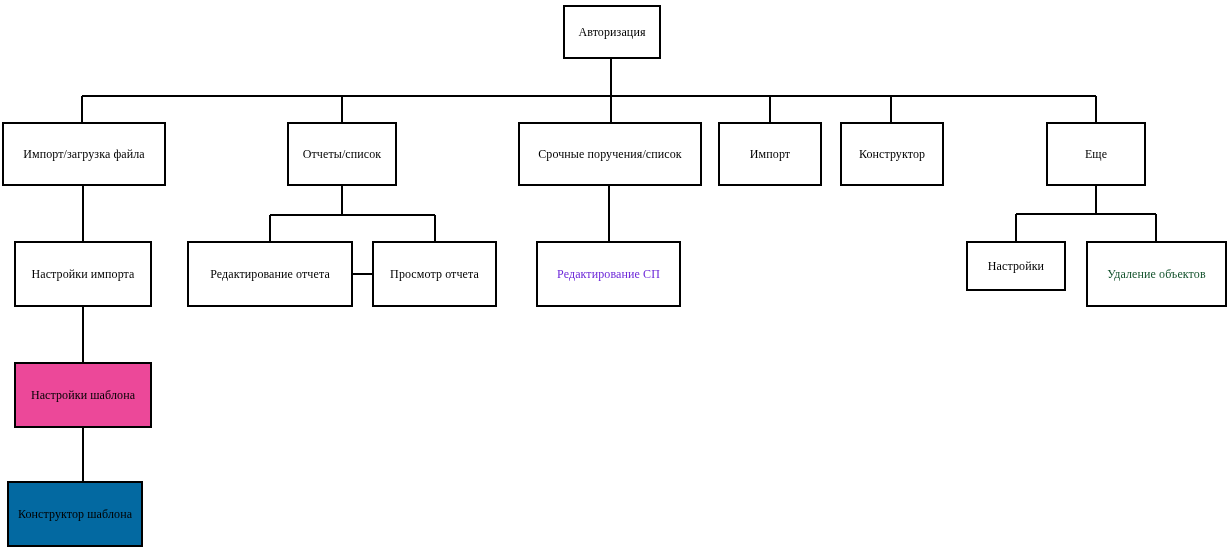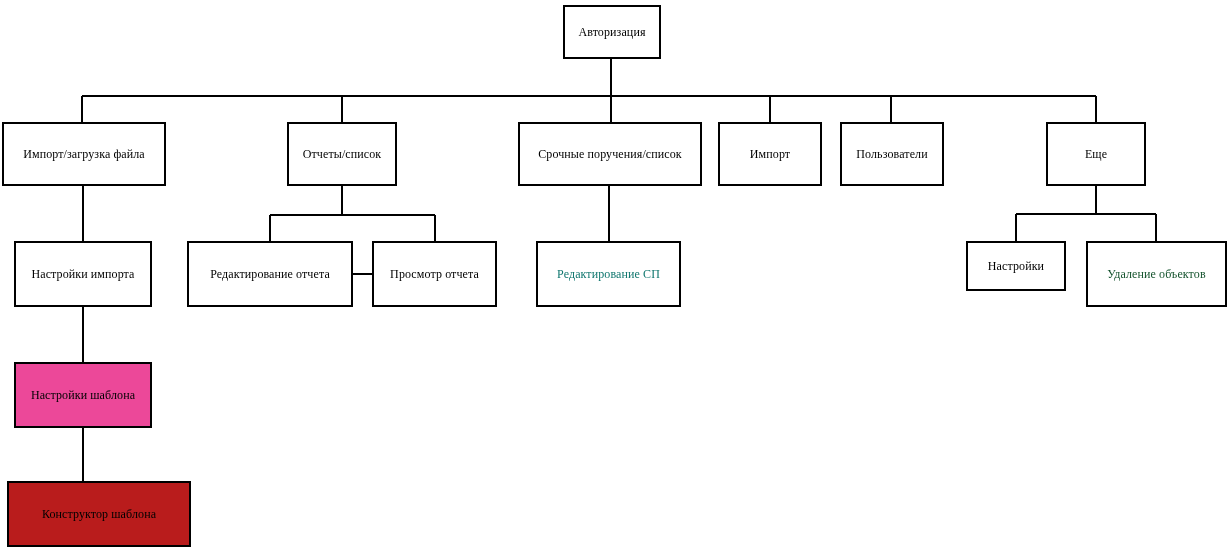--- a/index.html
+++ b/index.html
@@ -82,43 +82,43 @@
   <div class="node" style="left: 287px; top: 122px; width: 110px; height: 64px; border-color: rgb(0, 0, 0); background: rgb(255, 255, 255); color: rgb(0, 0, 0); border-width: 2px; text-align: center;">
     <span class="node-label">Отчеты/список</span>
   </div>
   <div class="node" style="left: 518px; top: 122px; width: 184px; height: 64px; border-color: rgb(0, 0, 0); background: rgb(255, 255, 255); color: rgb(0, 0, 0); border-width: 2px;">
     <span class="node-label">Срочные поручения/список</span>
   </div>
   <div class="node" style="left: 718px; top: 122px; width: 104px; height: 64px; border-color: rgb(0, 0, 0); background: rgb(255, 255, 255); color: rgb(0, 0, 0); border-width: 2px;">
     <span class="node-label">Импорт</span>
   </div>
   <div class="node" style="left: 840px; top: 122px; width: 104px; height: 64px; border-color: rgb(0, 0, 0); background: rgb(255, 255, 255); color: rgb(0, 0, 0); border-width: 2px;">
-    <span class="node-label">Пользователи</span>
+    <span class="node-label">Конструктор</span>
   </div>
   <div class="node" style="left: 1046px; top: 122px; width: 100px; height: 64px; border-color: rgb(0, 0, 0); background: rgb(255, 255, 255); color: rgb(0, 0, 0); border-width: 2px;">
     <span class="node-label">Еще</span>
   </div>
   <div class="node" style="left: 14px; top: 241px; width: 138px; height: 66px; border-color: rgb(0, 0, 0); background: rgb(255, 255, 255); color: rgb(0, 0, 0); border-width: 2px;">
     <span class="node-label">Настройки импорта</span>
   </div>
   <div class="node" style="left: 187px; top: 241px; width: 166px; height: 66px; border-color: rgb(0, 0, 0); background: rgb(255, 255, 255); color: rgb(0, 0, 0); border-width: 2px;">
     <span class="node-label">Редактирование отчета</span>
   </div>
   <div class="node" style="left: 372px; top: 241px; width: 125px; height: 66px; border-color: rgb(0, 0, 0); background: rgb(255, 255, 255); color: rgb(0, 0, 0); border-width: 2px;">
     <span class="node-label">Просмотр отчета</span>
   </div>
-  <div class="node" style="left: 536px; top: 241px; width: 145px; height: 66px; border-color: rgb(0, 0, 0); background: rgb(255, 255, 255); color: #0f766e; border-width: 2px;">
+  <div class="node" style="left: 536px; top: 241px; width: 145px; height: 66px; border-color: rgb(0, 0, 0); background: rgb(255, 255, 255); color: #6d28d9; border-width: 2px;">
     <span class="node-label">Редактирование СП</span>
   </div>
   <div class="node" style="left: 966px; top: 241px; width: 100px; height: 50px; border-color: rgb(0, 0, 0); background: rgb(255, 255, 255); color: rgb(0, 0, 0); border-width: 2px;">
     <span class="node-label">Настройки</span>
   </div>
   <div class="node" style="left: 1086px; top: 241px; width: 141px; height: 66px; border-color: rgb(0, 0, 0); background: rgb(255, 255, 255); color: #14532d; border-width: 2px;">
     <span class="node-label">Удаление объектов</span>
   </div>
   <div class="node" style="left: 14px; top: 362px; width: 138px; height: 66px; border-color: rgb(0, 0, 0); background: #ec4899; color: rgb(0, 0, 0); border-width: 2px;">
     <span class="node-label">Настройки шаблона</span>
   </div>
-  <div class="node" style="left: 7px; top: 481px; width: 184px; height: 66px; border-color: rgb(0, 0, 0); background: #b91c1c; color: rgb(0, 0, 0); border-width: 2px;">
+  <div class="node" style="left: 7px; top: 481px; width: 136px; height: 66px; border-color: rgb(0, 0, 0); background: #0369a1; color: rgb(0, 0, 0); border-width: 2px;">
     <span class="node-label">Конструктор шаблона</span>
   </div>
 
 </div>
 
 </body></html>

